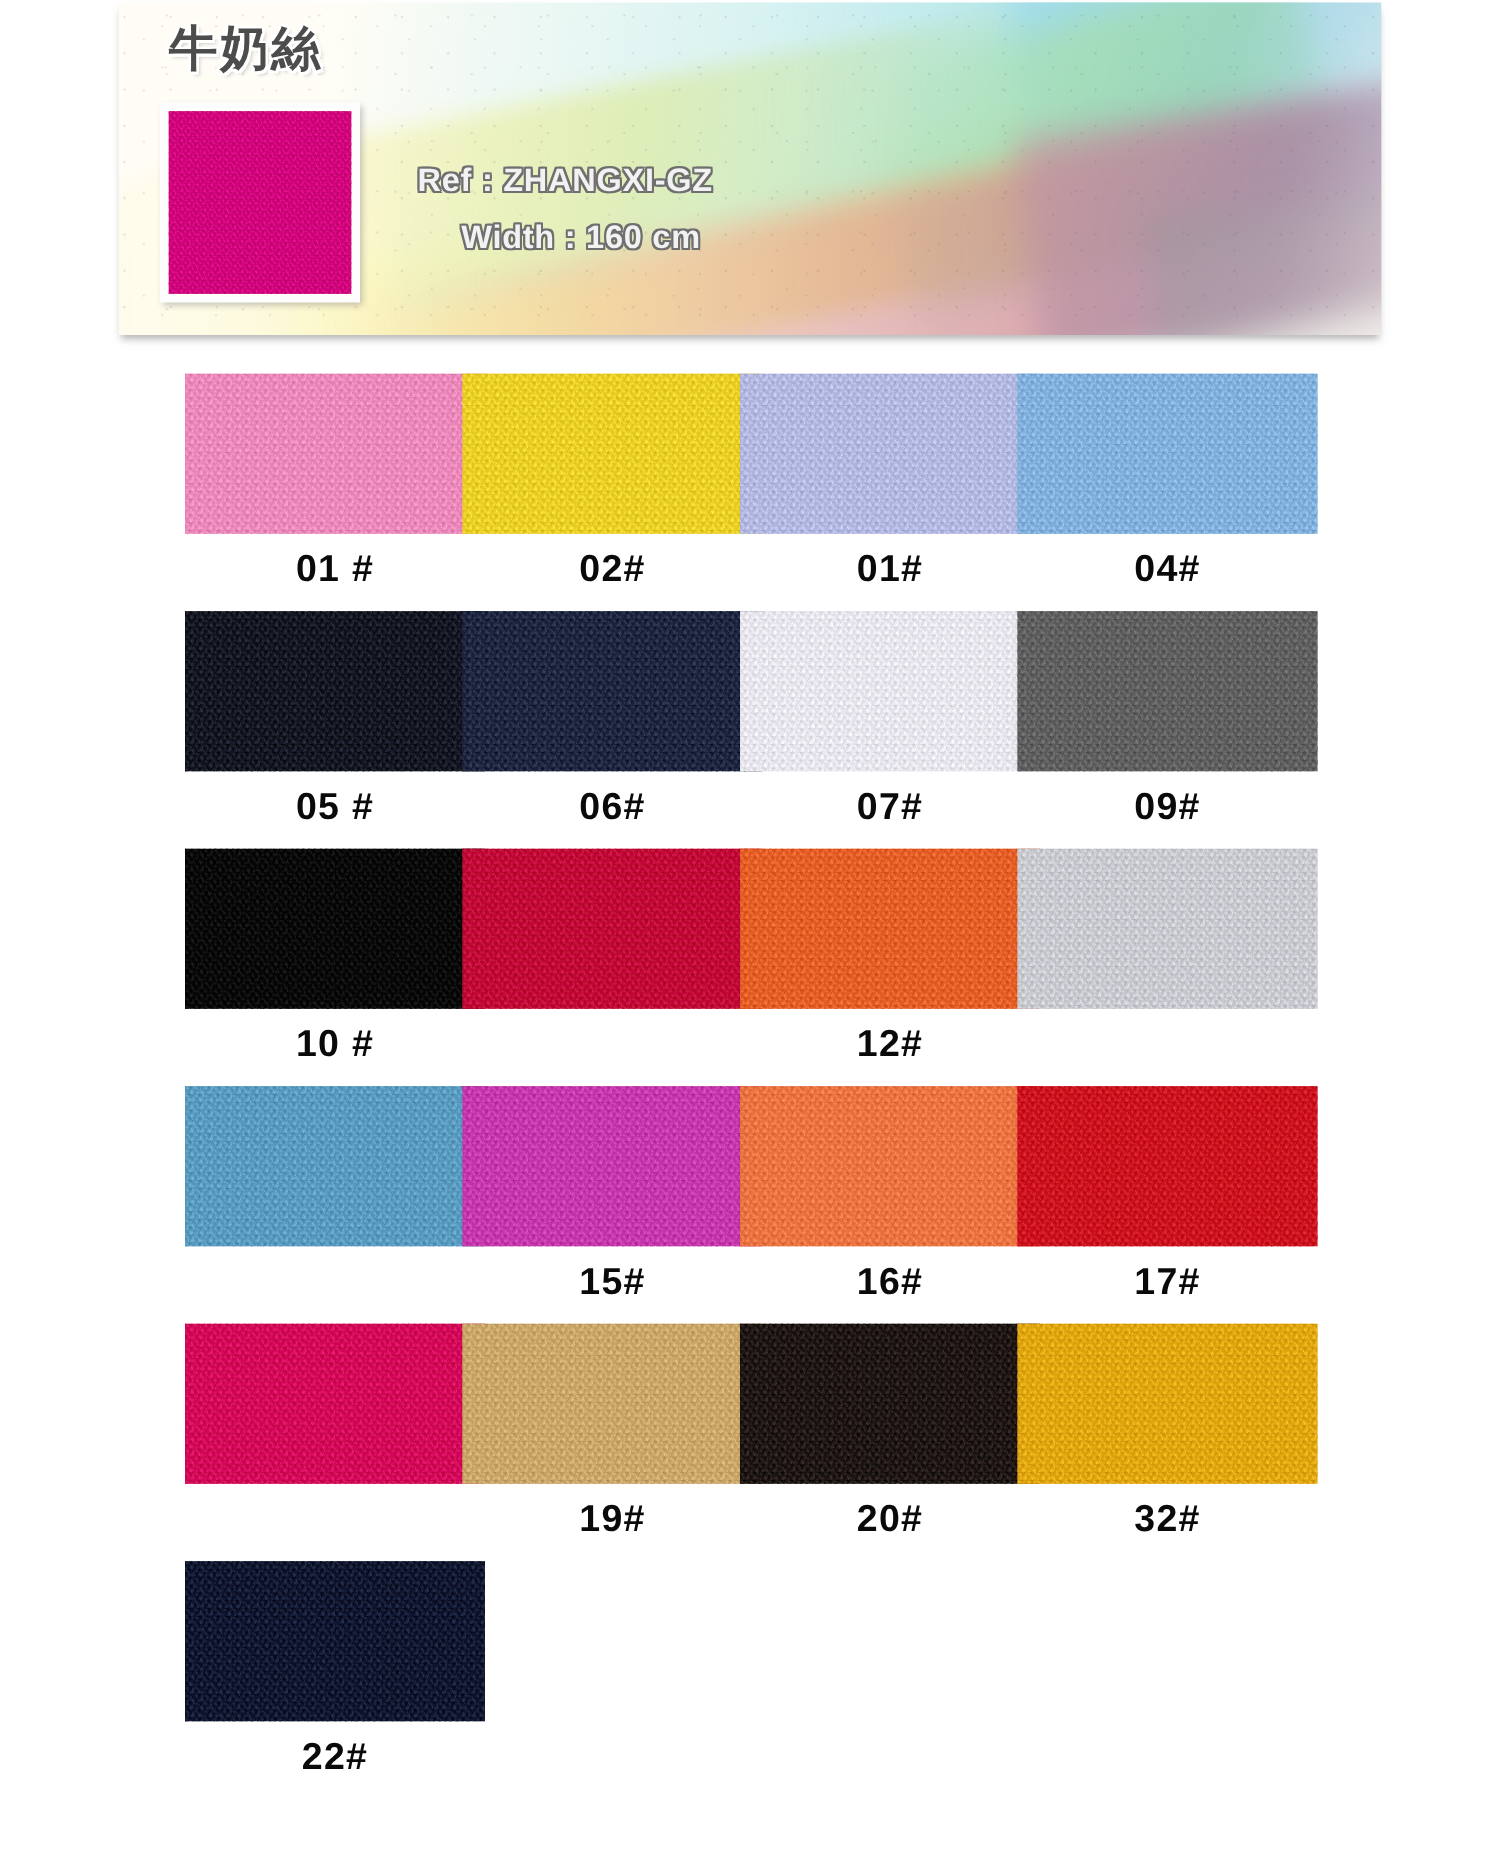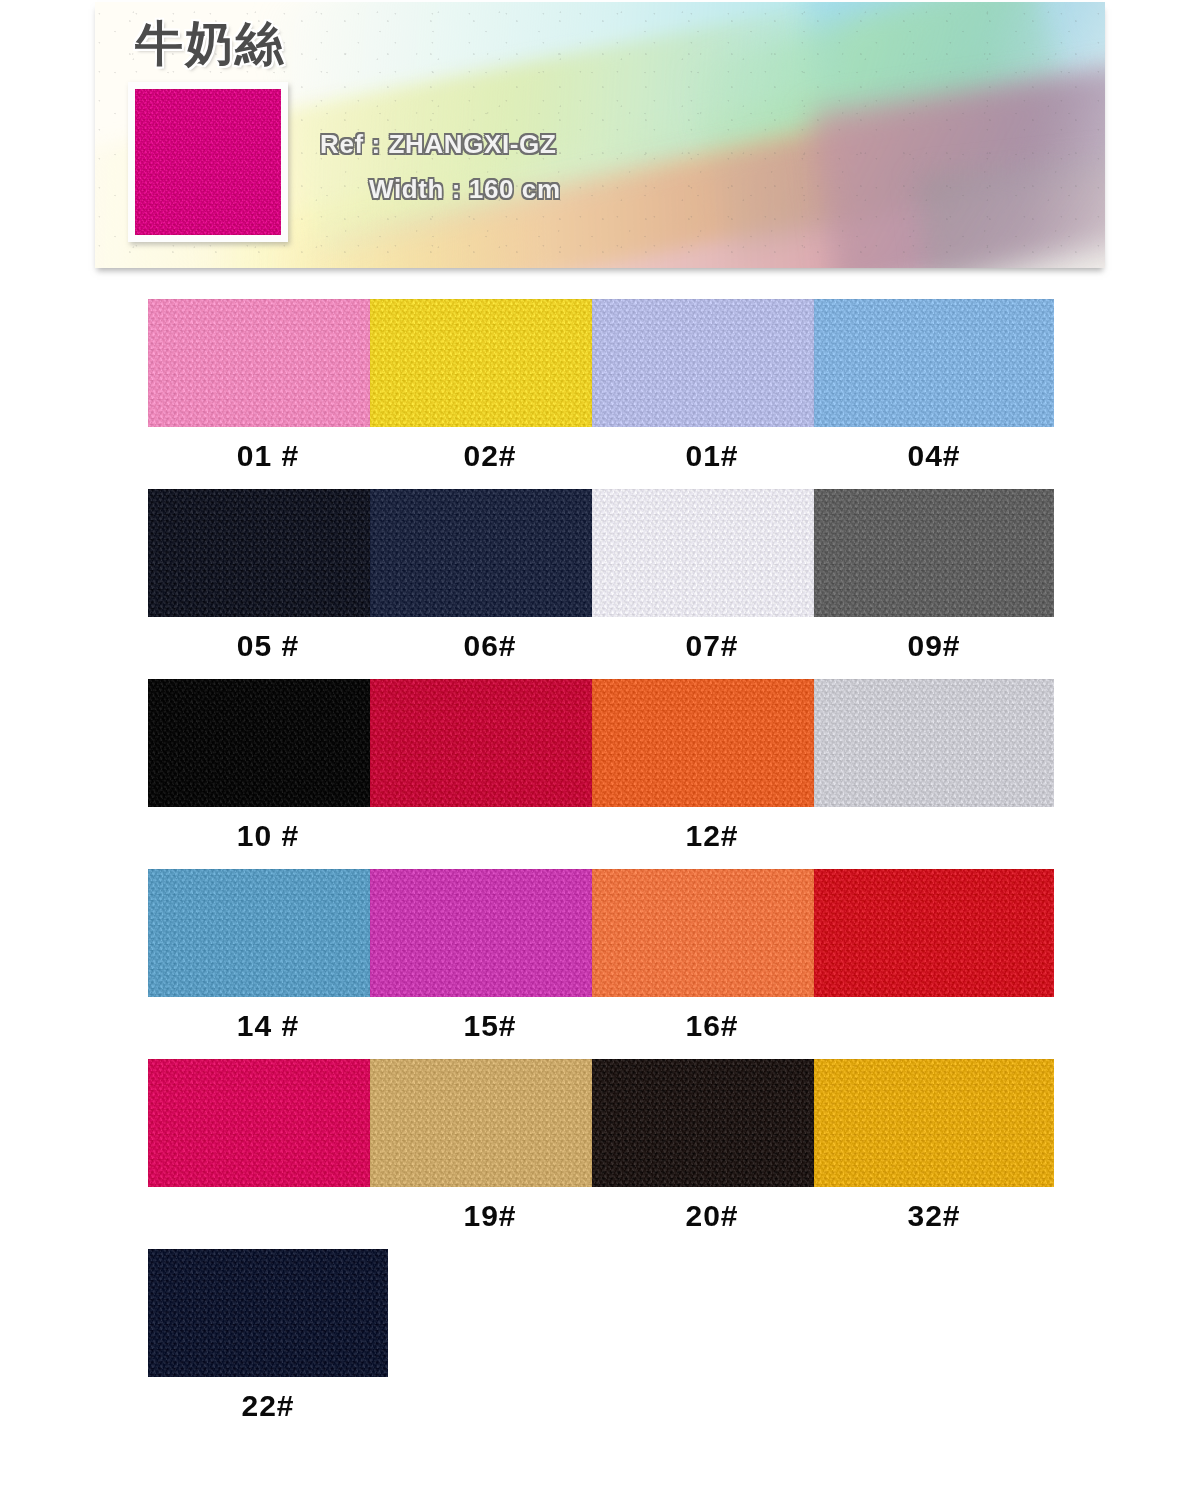--- a/index.html
+++ b/index.html
@@ -120,21 +120,21 @@
       radial-gradient(circle at 63% 22%, rgba(90,90,90,.5) .7px, transparent 1.1px),
       radial-gradient(circle at 81% 58%, rgba(90,90,90,.45) .7px, transparent 1.1px),
       radial-gradient(circle at 53% 88%, rgba(90,90,90,.4) .7px, transparent 1.1px);
     background-size:37px 29px, 53px 41px, 61px 47px, 43px 33px, 71px 59px;
   }
 
   
   #fabric-title{
     position:absolute;
     left:40px; top:18px;
-    font-size:48px;
+    font-size:39px;
     font-weight:bold;
     color:#4c4c4c;
     letter-spacing:2px;
     line-height:1;
     text-shadow:
        2px  0 0 #fff, -2px  0 0 #fff,
        0  2px 0 #fff,  0 -2px 0 #fff,
        2px  2px 0 #fff, -2px  2px 0 #fff,
        2px -2px 0 #fff, -2px -2px 0 #fff,
        3px 3px 3px rgba(120,120,120,.35);
@@ -160,21 +160,21 @@
     font-weight:bold;
     color:#f2f2f2;
     letter-spacing:.6px;
     white-space:nowrap;
     text-shadow:
        1.6px  0 0 #6f6f6f, -1.6px 0 0 #6f6f6f,
        0 1.6px 0 #6f6f6f,  0 -1.6px 0 #6f6f6f,
        1.6px 1.6px 0 #6f6f6f, -1.6px 1.6px 0 #6f6f6f,
        1.6px -1.6px 0 #6f6f6f, -1.6px -1.6px 0 #6f6f6f;
   }
-  #spec-ref{ left:225px; top:127px; }
+  #spec-ref{ left:239px; top:127px; }
   #spec-width{ left:239px; top:172px;margin-left:35px; }
 
   
   #swatch-grid{
     position:absolute;
     left:104px; top:299px;
     width:1000px;
   }
   .grid-row{
     display:flex;
@@ -275,32 +275,32 @@
         <div class="swatch" style="background-color: rgb(232, 98, 42); background-image: radial-gradient(2.625px 1.875px at 25% 25%, rgb(255, 124, 68) 0%, rgba(255, 255, 255, 0) 72%), radial-gradient(2.625px 1.875px at 75% 75%, rgb(255, 124, 68) 0%, rgba(255, 255, 255, 0) 72%), radial-gradient(circle at 50% 0%, rgb(198, 64, 8) 0%, rgba(0, 0, 0, 0) 46%), radial-gradient(circle at 0% 50%, rgb(214, 80, 24) 0%, rgba(0, 0, 0, 0) 44%), repeating-linear-gradient(115deg, rgb(214, 80, 24) 0px, rgba(0, 0, 0, 0) 2px, rgba(0, 0, 0, 0) 4.25px), repeating-linear-gradient(65deg, rgb(255, 124, 68) 0px, rgba(0, 0, 0, 0) 1.75px, rgba(0, 0, 0, 0) 4px); background-size: 7.5px 6.25px, 7.5px 6.25px, 7.5px 6.25px, 7.5px 6.25px, auto, auto;"></div>
         <div class="swatch-label">12#</div>
       </div>
       <div class="grid-cell">
         <div class="swatch" style="background-color: rgb(205, 205, 212); background-image: radial-gradient(2.625px 1.875px at 25% 25%, rgb(231, 231, 238) 0%, rgba(255, 255, 255, 0) 72%), radial-gradient(2.625px 1.875px at 75% 75%, rgb(231, 231, 238) 0%, rgba(255, 255, 255, 0) 72%), radial-gradient(circle at 50% 0%, rgb(171, 171, 178) 0%, rgba(0, 0, 0, 0) 46%), radial-gradient(circle at 0% 50%, rgb(187, 187, 194) 0%, rgba(0, 0, 0, 0) 44%), repeating-linear-gradient(115deg, rgb(187, 187, 194) 0px, rgba(0, 0, 0, 0) 2px, rgba(0, 0, 0, 0) 4.25px), repeating-linear-gradient(65deg, rgb(231, 231, 238) 0px, rgba(0, 0, 0, 0) 1.75px, rgba(0, 0, 0, 0) 4px); background-size: 7.5px 6.25px, 7.5px 6.25px, 7.5px 6.25px, 7.5px 6.25px, auto, auto;"></div>
       </div>
     </div>
     <div class="grid-row">
       <div class="grid-cell">
         <div class="swatch" style="background-color: rgb(93, 158, 196); background-image: radial-gradient(2.625px 1.875px at 25% 25%, rgb(119, 184, 222) 0%, rgba(255, 255, 255, 0) 72%), radial-gradient(2.625px 1.875px at 75% 75%, rgb(119, 184, 222) 0%, rgba(255, 255, 255, 0) 72%), radial-gradient(circle at 50% 0%, rgb(59, 124, 162) 0%, rgba(0, 0, 0, 0) 46%), radial-gradient(circle at 0% 50%, rgb(75, 140, 178) 0%, rgba(0, 0, 0, 0) 44%), repeating-linear-gradient(115deg, rgb(75, 140, 178) 0px, rgba(0, 0, 0, 0) 2px, rgba(0, 0, 0, 0) 4.25px), repeating-linear-gradient(65deg, rgb(119, 184, 222) 0px, rgba(0, 0, 0, 0) 1.75px, rgba(0, 0, 0, 0) 4px); background-size: 7.5px 6.25px, 7.5px 6.25px, 7.5px 6.25px, 7.5px 6.25px, auto, auto;"></div>
-        <div class="swatch-label">14 #</div>
       </div>
       <div class="grid-cell">
         <div class="swatch" style="background-color: rgb(201, 60, 177); background-image: radial-gradient(2.625px 1.875px at 25% 25%, rgb(227, 86, 203) 0%, rgba(255, 255, 255, 0) 72%), radial-gradient(2.625px 1.875px at 75% 75%, rgb(227, 86, 203) 0%, rgba(255, 255, 255, 0) 72%), radial-gradient(circle at 50% 0%, rgb(167, 26, 143) 0%, rgba(0, 0, 0, 0) 46%), radial-gradient(circle at 0% 50%, rgb(183, 42, 159) 0%, rgba(0, 0, 0, 0) 44%), repeating-linear-gradient(115deg, rgb(183, 42, 159) 0px, rgba(0, 0, 0, 0) 2px, rgba(0, 0, 0, 0) 4.25px), repeating-linear-gradient(65deg, rgb(227, 86, 203) 0px, rgba(0, 0, 0, 0) 1.75px, rgba(0, 0, 0, 0) 4px); background-size: 7.5px 6.25px, 7.5px 6.25px, 7.5px 6.25px, 7.5px 6.25px, auto, auto;"></div>
         <div class="swatch-label">15#</div>
       </div>
       <div class="grid-cell">
         <div class="swatch" style="background-color: rgb(240, 119, 69); background-image: radial-gradient(2.625px 1.875px at 25% 25%, rgb(255, 145, 95) 0%, rgba(255, 255, 255, 0) 72%), radial-gradient(2.625px 1.875px at 75% 75%, rgb(255, 145, 95) 0%, rgba(255, 255, 255, 0) 72%), radial-gradient(circle at 50% 0%, rgb(206, 85, 35) 0%, rgba(0, 0, 0, 0) 46%), radial-gradient(circle at 0% 50%, rgb(222, 101, 51) 0%, rgba(0, 0, 0, 0) 44%), repeating-linear-gradient(115deg, rgb(222, 101, 51) 0px, rgba(0, 0, 0, 0) 2px, rgba(0, 0, 0, 0) 4.25px), repeating-linear-gradient(65deg, rgb(255, 145, 95) 0px, rgba(0, 0, 0, 0) 1.75px, rgba(0, 0, 0, 0) 4px); background-size: 7.5px 6.25px, 7.5px 6.25px, 7.5px 6.25px, 7.5px 6.25px, auto, auto;"></div>
         <div class="swatch-label">16#</div>
       </div>
       <div class="grid-cell">
         <div class="swatch" style="background-color: rgb(208, 21, 34); background-image: radial-gradient(2.625px 1.875px at 25% 25%, rgb(234, 47, 60) 0%, rgba(255, 255, 255, 0) 72%), radial-gradient(2.625px 1.875px at 75% 75%, rgb(234, 47, 60) 0%, rgba(255, 255, 255, 0) 72%), radial-gradient(circle at 50% 0%, rgb(174, 0, 0) 0%, rgba(0, 0, 0, 0) 46%), radial-gradient(circle at 0% 50%, rgb(190, 3, 16) 0%, rgba(0, 0, 0, 0) 44%), repeating-linear-gradient(115deg, rgb(190, 3, 16) 0px, rgba(0, 0, 0, 0) 2px, rgba(0, 0, 0, 0) 4.25px), repeating-linear-gradient(65deg, rgb(234, 47, 60) 0px, rgba(0, 0, 0, 0) 1.75px, rgba(0, 0, 0, 0) 4px); background-size: 7.5px 6.25px, 7.5px 6.25px, 7.5px 6.25px, 7.5px 6.25px, auto, auto;"></div>
+        <div class="swatch-label">17#</div>
       </div>
     </div>
     <div class="grid-row">
       <div class="grid-cell">
         <div class="swatch" style="background-color: rgb(214, 9, 92); background-image: radial-gradient(2.625px 1.875px at 25% 25%, rgb(240, 35, 118) 0%, rgba(255, 255, 255, 0) 72%), radial-gradient(2.625px 1.875px at 75% 75%, rgb(240, 35, 118) 0%, rgba(255, 255, 255, 0) 72%), radial-gradient(circle at 50% 0%, rgb(180, 0, 58) 0%, rgba(0, 0, 0, 0) 46%), radial-gradient(circle at 0% 50%, rgb(196, 0, 74) 0%, rgba(0, 0, 0, 0) 44%), repeating-linear-gradient(115deg, rgb(196, 0, 74) 0px, rgba(0, 0, 0, 0) 2px, rgba(0, 0, 0, 0) 4.25px), repeating-linear-gradient(65deg, rgb(240, 35, 118) 0px, rgba(0, 0, 0, 0) 1.75px, rgba(0, 0, 0, 0) 4px); background-size: 7.5px 6.25px, 7.5px 6.25px, 7.5px 6.25px, 7.5px 6.25px, auto, auto;"></div>
       </div>
       <div class="grid-cell">
         <div class="swatch" style="background-color: rgb(205, 171, 108); background-image: radial-gradient(2.625px 1.875px at 25% 25%, rgb(231, 197, 134) 0%, rgba(255, 255, 255, 0) 72%), radial-gradient(2.625px 1.875px at 75% 75%, rgb(231, 197, 134) 0%, rgba(255, 255, 255, 0) 72%), radial-gradient(circle at 50% 0%, rgb(171, 137, 74) 0%, rgba(0, 0, 0, 0) 46%), radial-gradient(circle at 0% 50%, rgb(187, 153, 90) 0%, rgba(0, 0, 0, 0) 44%), repeating-linear-gradient(115deg, rgb(187, 153, 90) 0px, rgba(0, 0, 0, 0) 2px, rgba(0, 0, 0, 0) 4.25px), repeating-linear-gradient(65deg, rgb(231, 197, 134) 0px, rgba(0, 0, 0, 0) 1.75px, rgba(0, 0, 0, 0) 4px); background-size: 7.5px 6.25px, 7.5px 6.25px, 7.5px 6.25px, 7.5px 6.25px, auto, auto;"></div>
         <div class="swatch-label">19#</div>
       </div>

